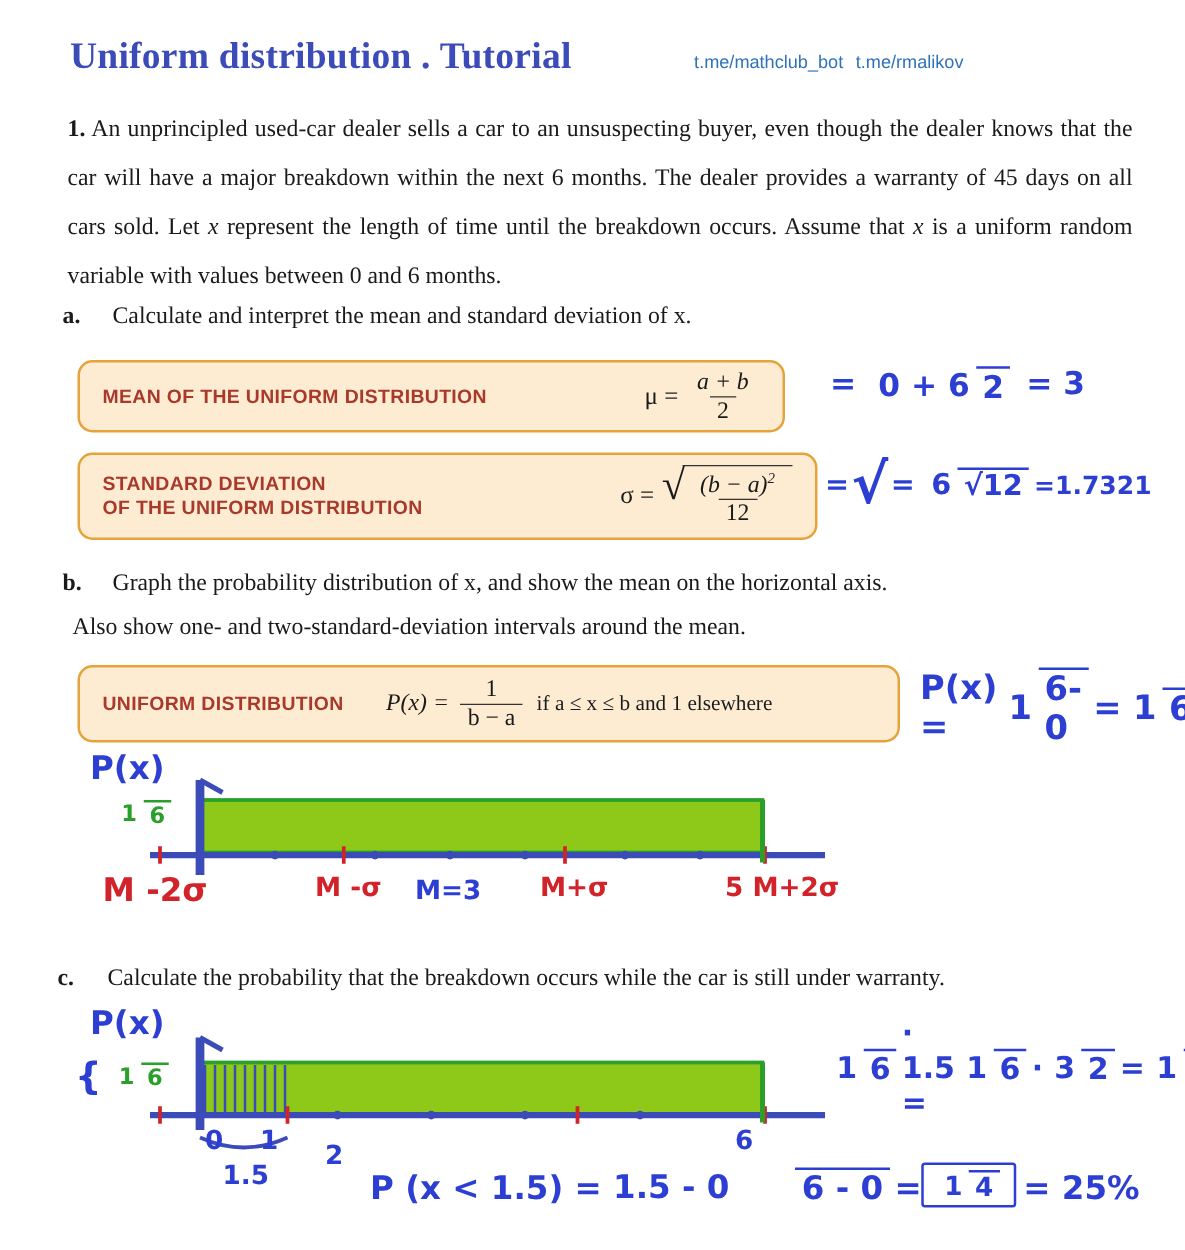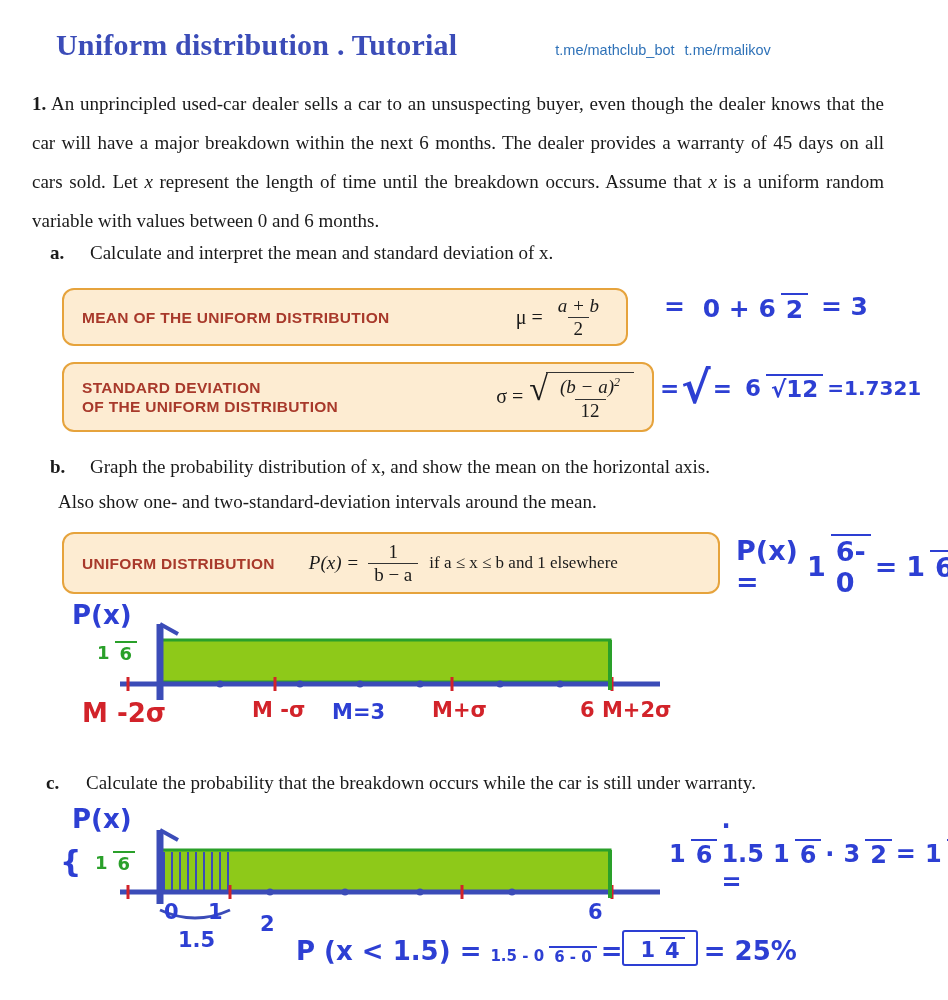--- a/index.html
+++ b/index.html
@@ -25,21 +25,21 @@
   }
   .tg-links{
     margin-left:98px;
     font-family:"Liberation Sans", sans-serif;
     font-size:14.5px;color:#2f72b8;white-space:nowrap;
   }
   .tg-links span{margin-right:10px;}
 
   
   .para{
-    position:absolute;left:32px;width:852px;
+    position:absolute;left:54px;width:852px;
     font-size:19px;line-height:39px;text-align:justify;
   }
   .para b{font-weight:bold;}
   .it{font-style:italic;}
 
   .sub{
     position:absolute;font-size:19px;line-height:30px;
   }
   .sub .lbl{font-weight:bold;display:inline-block;width:40px;}
 
@@ -227,21 +227,21 @@
     <div class="hw green" style="left:28px;top:36px;font-size:18px;">
       <span class="hwfrac">
           <span class="n">1</span>
           <span class="d">6</span>
         </span>
     </div>
     <div class="hw red" style="left:22px;top:94px;font-size:26px;">M -2σ</div>
     <div class="hw red" style="left:192px;top:94px;font-size:21px;">M -σ</div>
     <div class="hw" style="left:272px;top:96px;font-size:21px;">M=3</div>
     <div class="hw red" style="left:372px;top:94px;font-size:21px;">M+σ</div>
-    <div class="hw red" style="left:520px;top:94px;font-size:21px;">6 M+2σ</div>
+    <div class="hw red" style="left:520px;top:94px;font-size:21px;">5 M+2σ</div>
   </div>
 
   <div class="sub" style="left:46px;top:768px;width:860px;">
     <span class="lbl">c.</span><span>Calculate the probability that the breakdown occurs while the car is still under warranty.</span>
   </div>
 
   <div class="graph" style="left:60px;top:800px;width:680px;height:130px;">
     <svg width="680" height="130" viewBox="0 0 680 130">
       <rect x="100" y="50" width="450" height="42" fill="#8ec919" stroke="#2aa02a" stroke-width="3"></rect>
 
@@ -307,21 +307,21 @@
       </span>
     <span>=</span>
     <span class="hwfrac">
         <span class="n">1</span>
         <span class="d">4</span>
       </span>
   </div>
 
   <div class="hw" style="left:296px;top:930px;font-size:26px;display:flex;align-items:flex-end;">
     <span>P (x &lt; 1.5) =</span>
-    <span class="hwfrac" style="font-size:15px;">
+    <span class="hwfrac" style="font-size:26px;gap:48px;">
         <span class="n">1.5 - 0</span>
         <span class="d">6 - 0</span>
       </span>
     <span>=</span>
     <span class="boxed">
       <span class="hwfrac" style="font-size:21px;">
           <span class="n">1</span>
           <span class="d">4</span>
         </span>
     </span>

